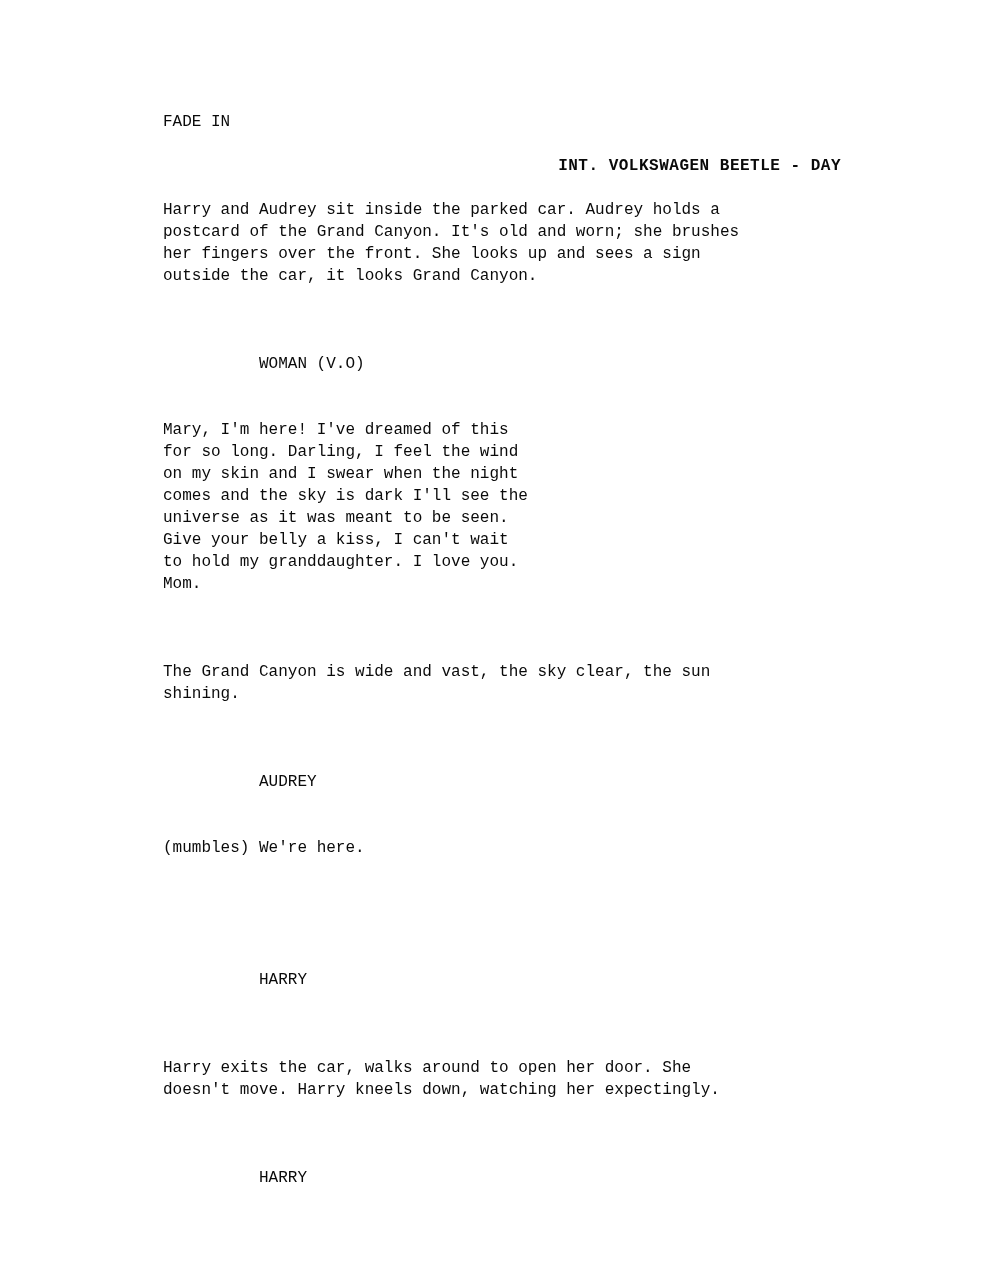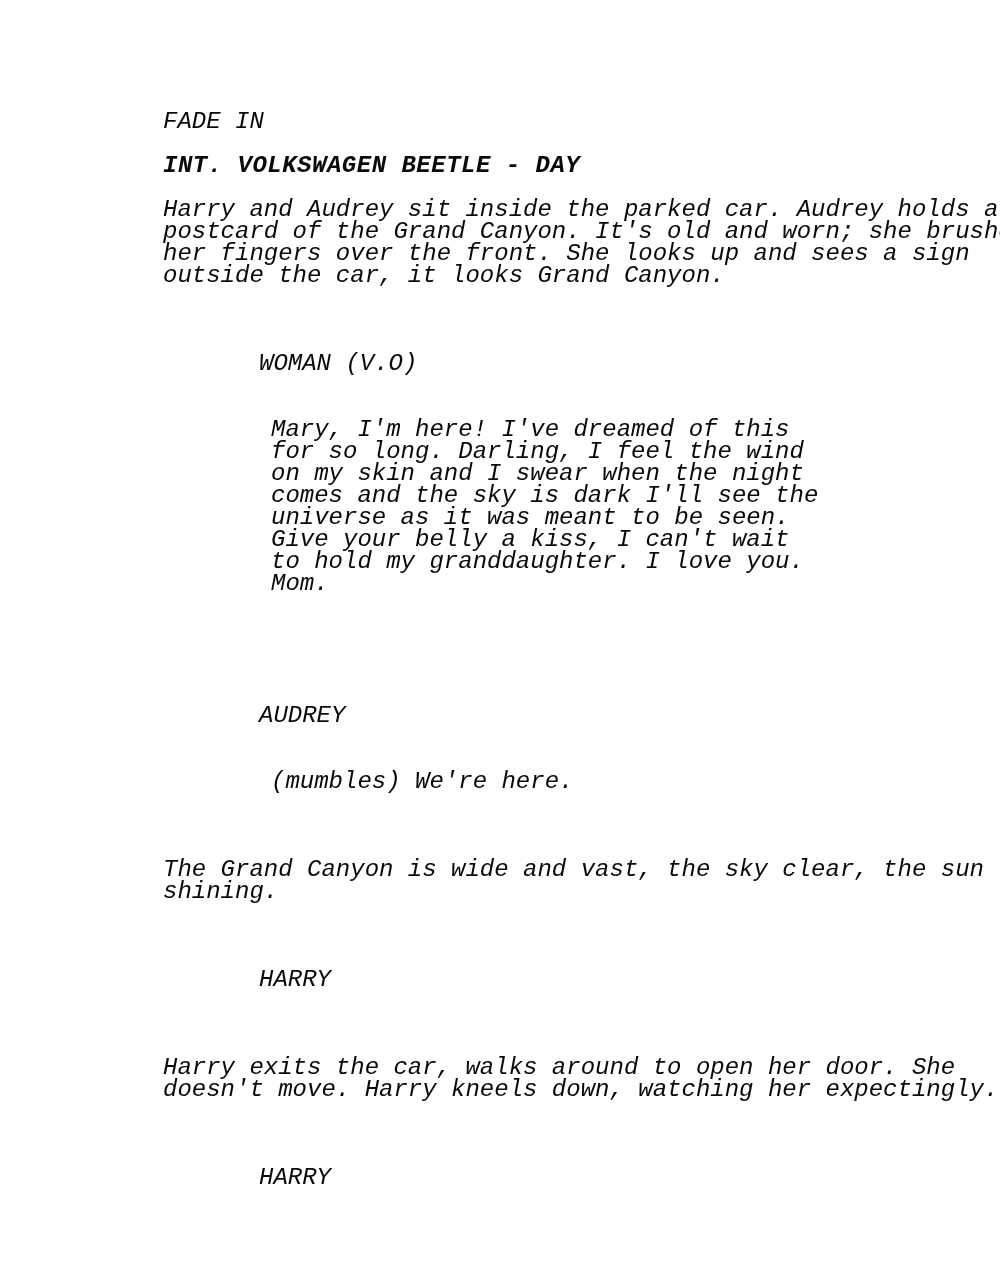--- a/index.html
+++ b/index.html
@@ -13,38 +13,37 @@
     overflow: hidden;
   }
   .page {
     box-sizing: border-box;
     width: 861px;
     height: 1284px;
     padding: 111px 20px 0 163px;
     background: #ffffff;
     color: #0a0a0a;
     font-family: "Liberation Mono", "DejaVu Sans Mono", monospace;
-    font-size: 24px;
+    font-size: 16px;
     line-height: 22px;
-    font-style: italic;
   }
   .block {
     margin: 0 0 22px 0;
     white-space: pre;
   }
   .slug {
     font-weight: bold;
     letter-spacing: 0.5px;
+    text-align: right;
   }
   .dialogue .char {
     margin-left: 96px;
     white-space: pre;
   }
   .dialogue .lines {
-    margin-left: 108px;
     white-space: pre;
   }
 </style>
 </head>
 <body>
 
 <div class="page">
 
   <div class="block plain">FADE IN</div>
 
@@ -60,27 +59,27 @@
     <div class="lines">Mary, I'm here! I've dreamed of this
 for so long. Darling, I feel the wind
 on my skin and I swear when the night
 comes and the sky is dark I'll see the
 universe as it was meant to be seen.
 Give your belly a kiss, I can't wait
 to hold my granddaughter. I love you.
 Mom.</div>
   </div>
 
+  <div class="block action">The Grand Canyon is wide and vast, the sky clear, the sun
+shining.</div>
+
   <div class="block dialogue">
     <div class="char">AUDREY</div>
     <div class="lines">(mumbles) We're here.</div>
   </div>
-
-  <div class="block action">The Grand Canyon is wide and vast, the sky clear, the sun
-shining.</div>
 
   <div class="block dialogue">
     <div class="char">HARRY</div>
   </div>
 
   <div class="block action">Harry exits the car, walks around to open her door. She
 doesn't move. Harry kneels down, watching her expectingly.</div>
 
   <div class="block dialogue">
     <div class="char">HARRY</div>

